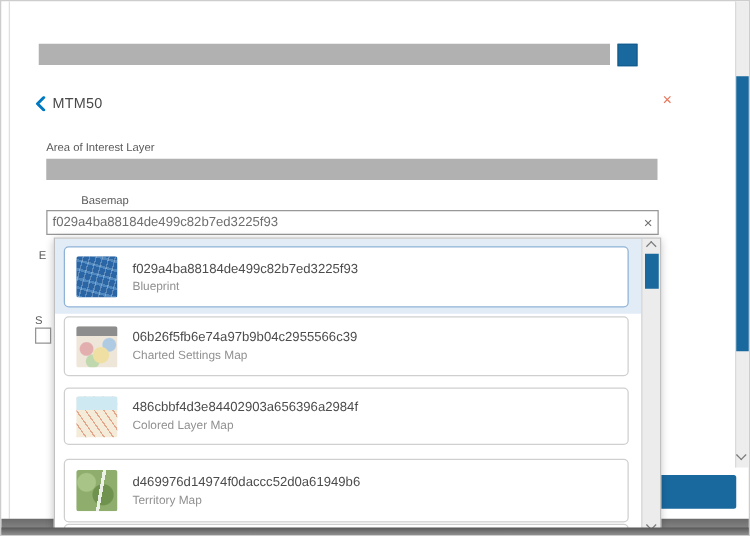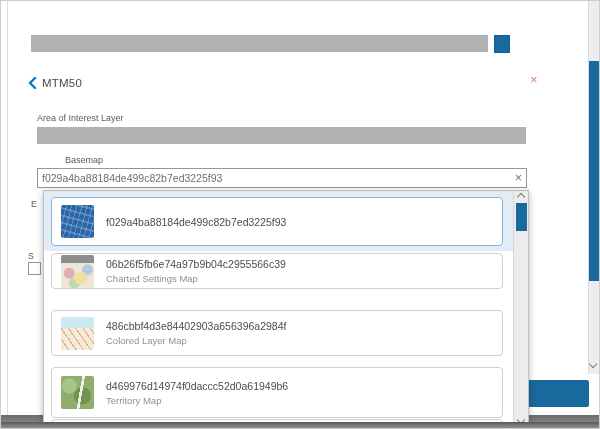--- a/index.html
+++ b/index.html
@@ -53,21 +53,21 @@
 
   
   .dropdown-panel { position:absolute; left:42px; top:189px; width:486px; height:240px;
     background:#fff; border:1px solid #c0c0c0; box-shadow:0 2px 7px rgba(0,0,0,.28); z-index:10; overflow:hidden; }
   .row-highlight { position:absolute; left:0; top:0; width:469px; height:60px; background:#e2ecf7; }
   .dd-list { position:absolute; left:0; top:0; width:469px; height:100%; }
   .card { position:absolute; left:7px; width:452px; background:#fff; border:1px solid #cfcfcf; border-radius:4px;
     display:flex; align-items:center; padding-left:9px; cursor:pointer; overflow:hidden; }
   .card.selected { border-color:#8fb3d6; }
   .card.c0 { top:6px;   height:49px; }
-  .card.c1 { top:62px;  height:36px; }
+  .card.c1 { top:62px;  height:48px; }
   .card.c2 { top:119px; height:46px; }
   .card.c3 { top:176px; height:51px; }
   .card.c4 { top:228px; height:28px; }
   .thumb { width:33px; height:33px; border-radius:2px; flex:0 0 33px; }
   .t-blueprint { background:#2a66a5;
     background-image:repeating-linear-gradient(105deg, rgba(255,255,255,.25) 0 1px, transparent 1px 5px),
                      repeating-linear-gradient(15deg, rgba(120,170,215,.5) 0 2px, transparent 2px 7px); }
   .t-charted-territory { background:#efe6da;
     background-image:linear-gradient(#8d8d8d 0 8px, transparent 8px),
       radial-gradient(circle at 25% 55%, #e3aeae 0 5px, transparent 6px),
@@ -131,20 +131,21 @@
   <div class="primary-button"></div>
   <div class="window-bottom-bar"></div>
 
   <div class="dropdown-panel">
     <div class="row-highlight"></div>
     <div class="dd-list">
   <div class="card c0 selected">
     <div class="thumb t-blueprint"></div>
     <div class="card-text">
       <span class="it-id">f029a4ba88184de499c82b7ed3225f93</span>
+      <span class="it-name">Blueprint</span>
     </div>
   </div>
 
   <div class="card c1">
     <div class="thumb t-charted-territory"></div>
     <div class="card-text">
       <span class="it-id">06b26f5fb6e74a97b9b04c2955566c39</span>
       <span class="it-name">Charted Settings Map</span>
     </div>
   </div>

